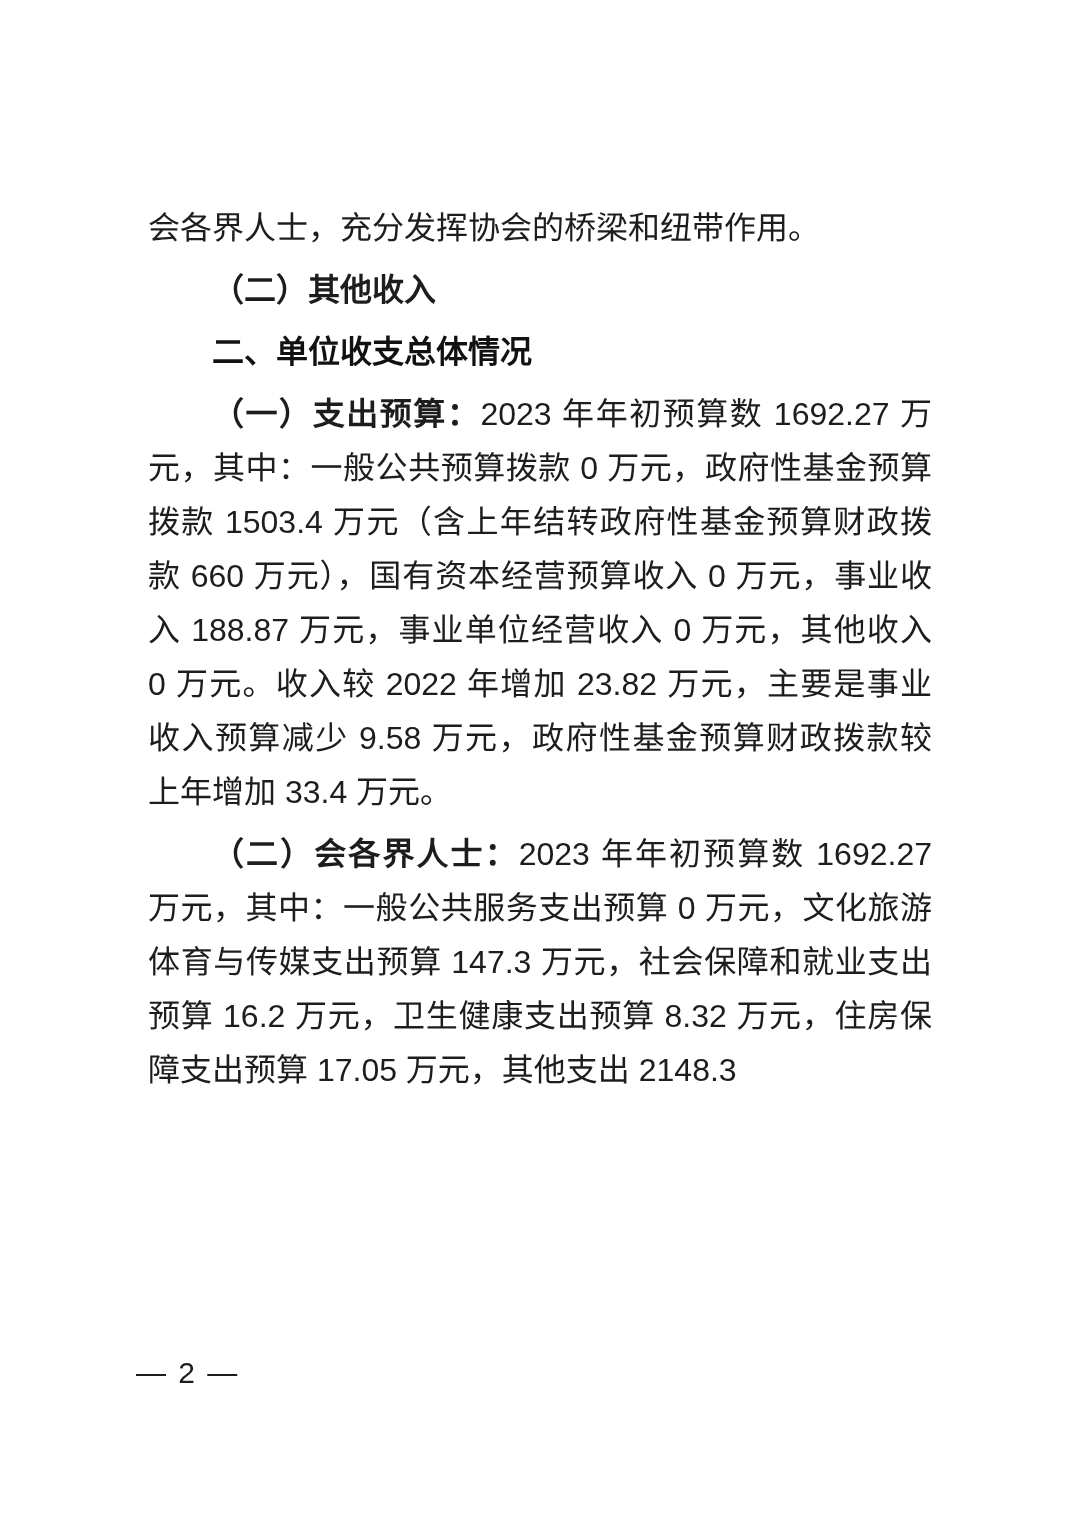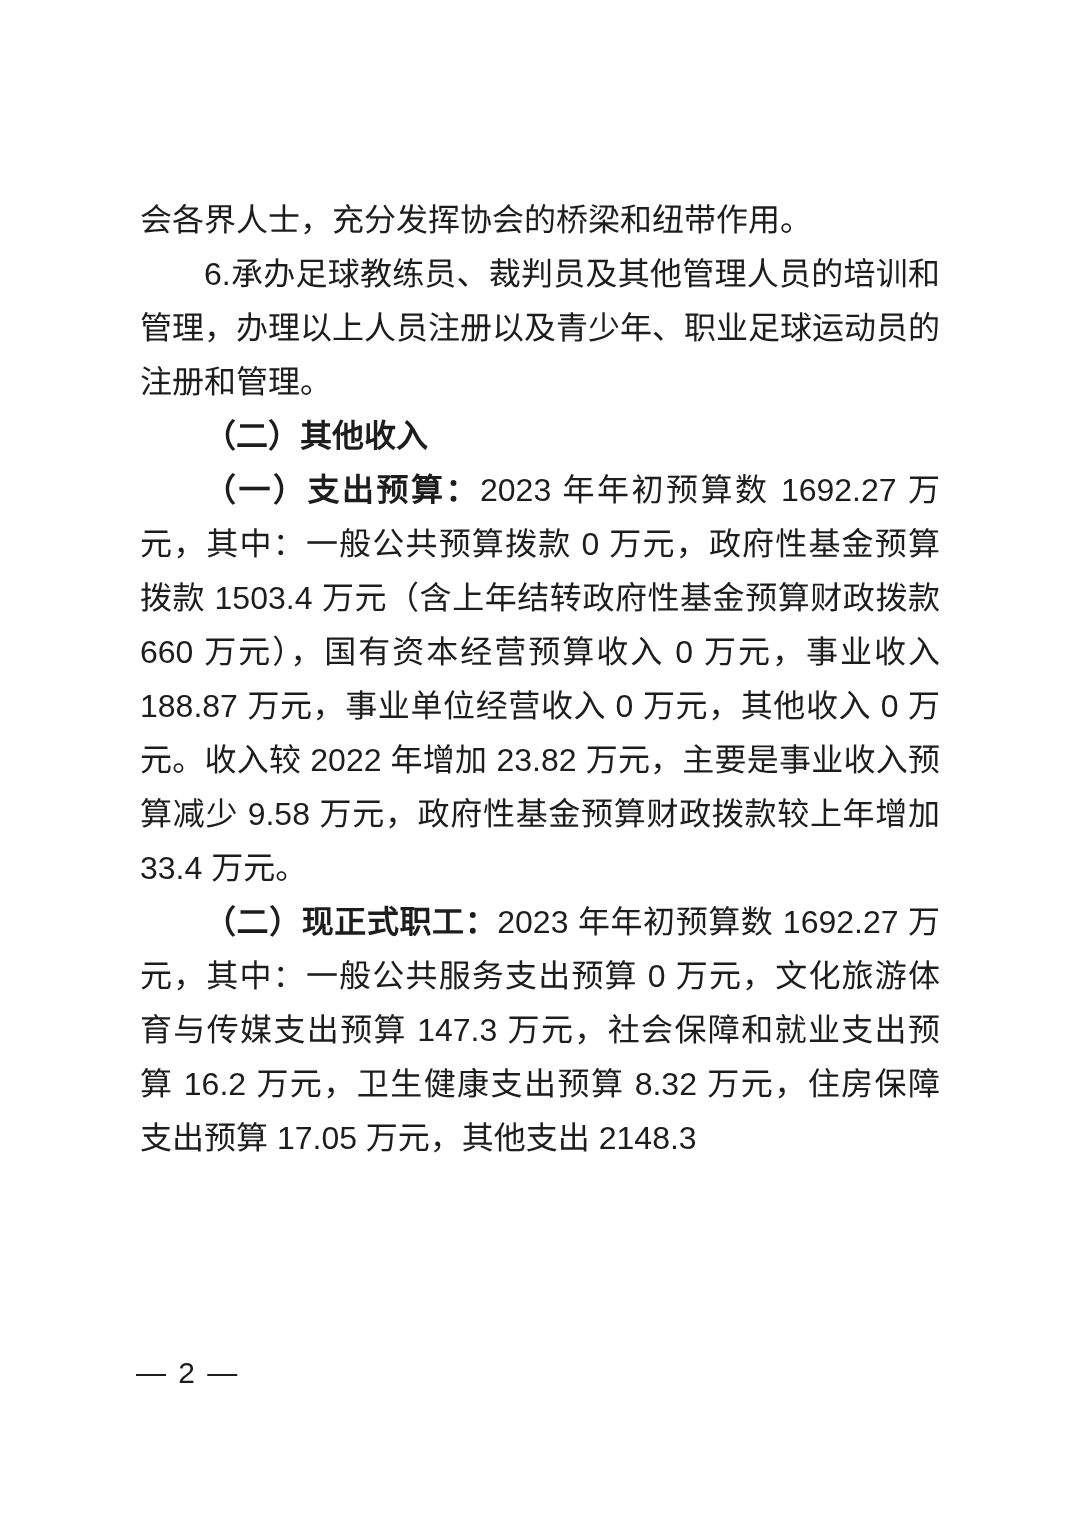--- a/index.html
+++ b/index.html
@@ -19,21 +19,21 @@
     position: absolute;
     left: 140px;
     top: 193px;
     width: 800px;
     color: #1d1d1d;
     font-size: 32px;
     line-height: 54px;
     text-align: justify;
   }
   .content p {
-    margin: 0;
+    margin: 8px;
     padding: 0;
   }
   
   .ind { text-indent: 64px; }
   
   .cont { text-indent: 0; }
   .heading {
     font-weight: bold;
     color: #111111;
   }
@@ -54,27 +54,27 @@
   }
 </style>
 </head>
 <body>
 
 <div class="page">
   <div class="content">
 
     <p class="cont">会各界人士，充分发挥协会的桥梁和纽带作用。</p>
 
-    <p class="ind">6.承办足球教练员、裁判员及其他管理人员的培训和管理，办理以上人员注册以及青少年、职业足球运动员的注册和管理。</p>
 
 
     <p class="ind subheading">（二）其他收入</p>
 
 
+    <p class="ind heading">二、单位收支总体情况</p>
 
     <p class="ind"><span class="label">（一）支出预算：</span><span>2023 年年初预算数 1692.27 万元，其中：一般公共预算拨款 0 万元，政府性基金预算拨款 1503.4 万元（含上年结转政府性基金预算财政拨款 660 万元），国有资本经营预算收入 0 万元，事业收入 188.87 万元，事业单位经营收入 0 万元，其他收入 0 万元。收入较 2022 年增加 23.82 万元，主要是事业收入预算减少 9.58 万元，政府性基金预算财政拨款较上年增加 33.4 万元。</span></p>
 
-    <p class="ind"><span class="label">（二）现正式职工：</span><span>2023 年年初预算数 1692.27 万元，其中：一般公共服务支出预算 0 万元，文化旅游体育与传媒支出预算 147.3 万元，社会保障和就业支出预算 16.2 万元，卫生健康支出预算 8.32 万元，住房保障支出预算 17.05 万元，其他支出 2148.3</span></p>
+    <p class="ind"><span class="label">（二）会各界人士：</span><span>2023 年年初预算数 1692.27 万元，其中：一般公共服务支出预算 0 万元，文化旅游体育与传媒支出预算 147.3 万元，社会保障和就业支出预算 16.2 万元，卫生健康支出预算 8.32 万元，住房保障支出预算 17.05 万元，其他支出 2148.3</span></p>
 
   </div>
 
   <div class="page-number">— 2 —</div>
 </div>
 
 </body></html>

